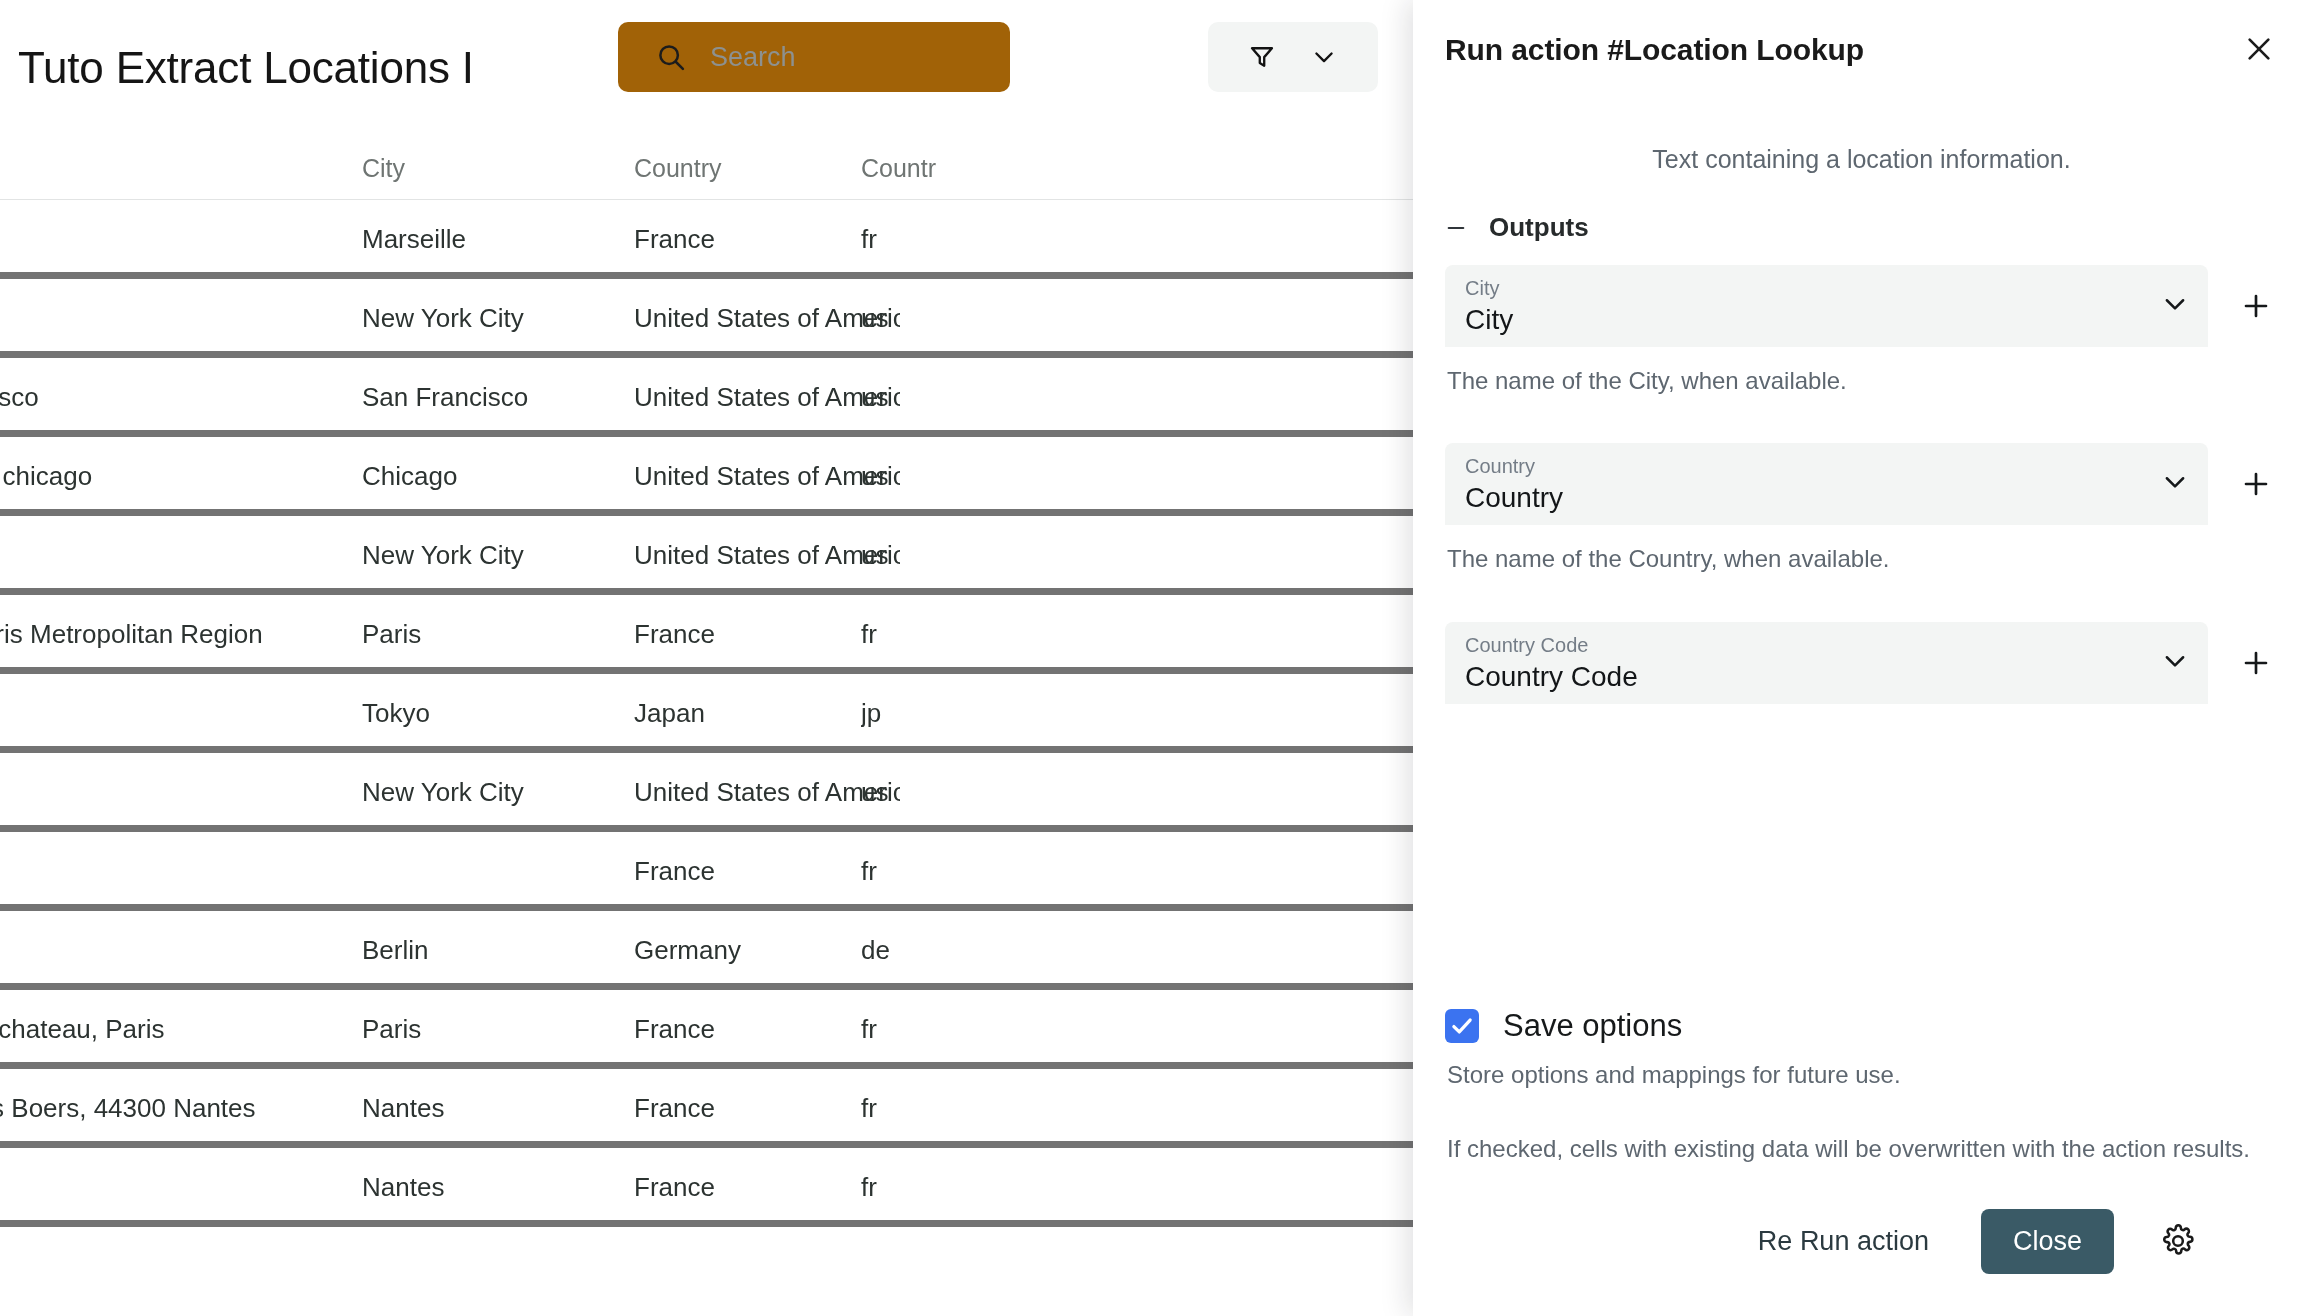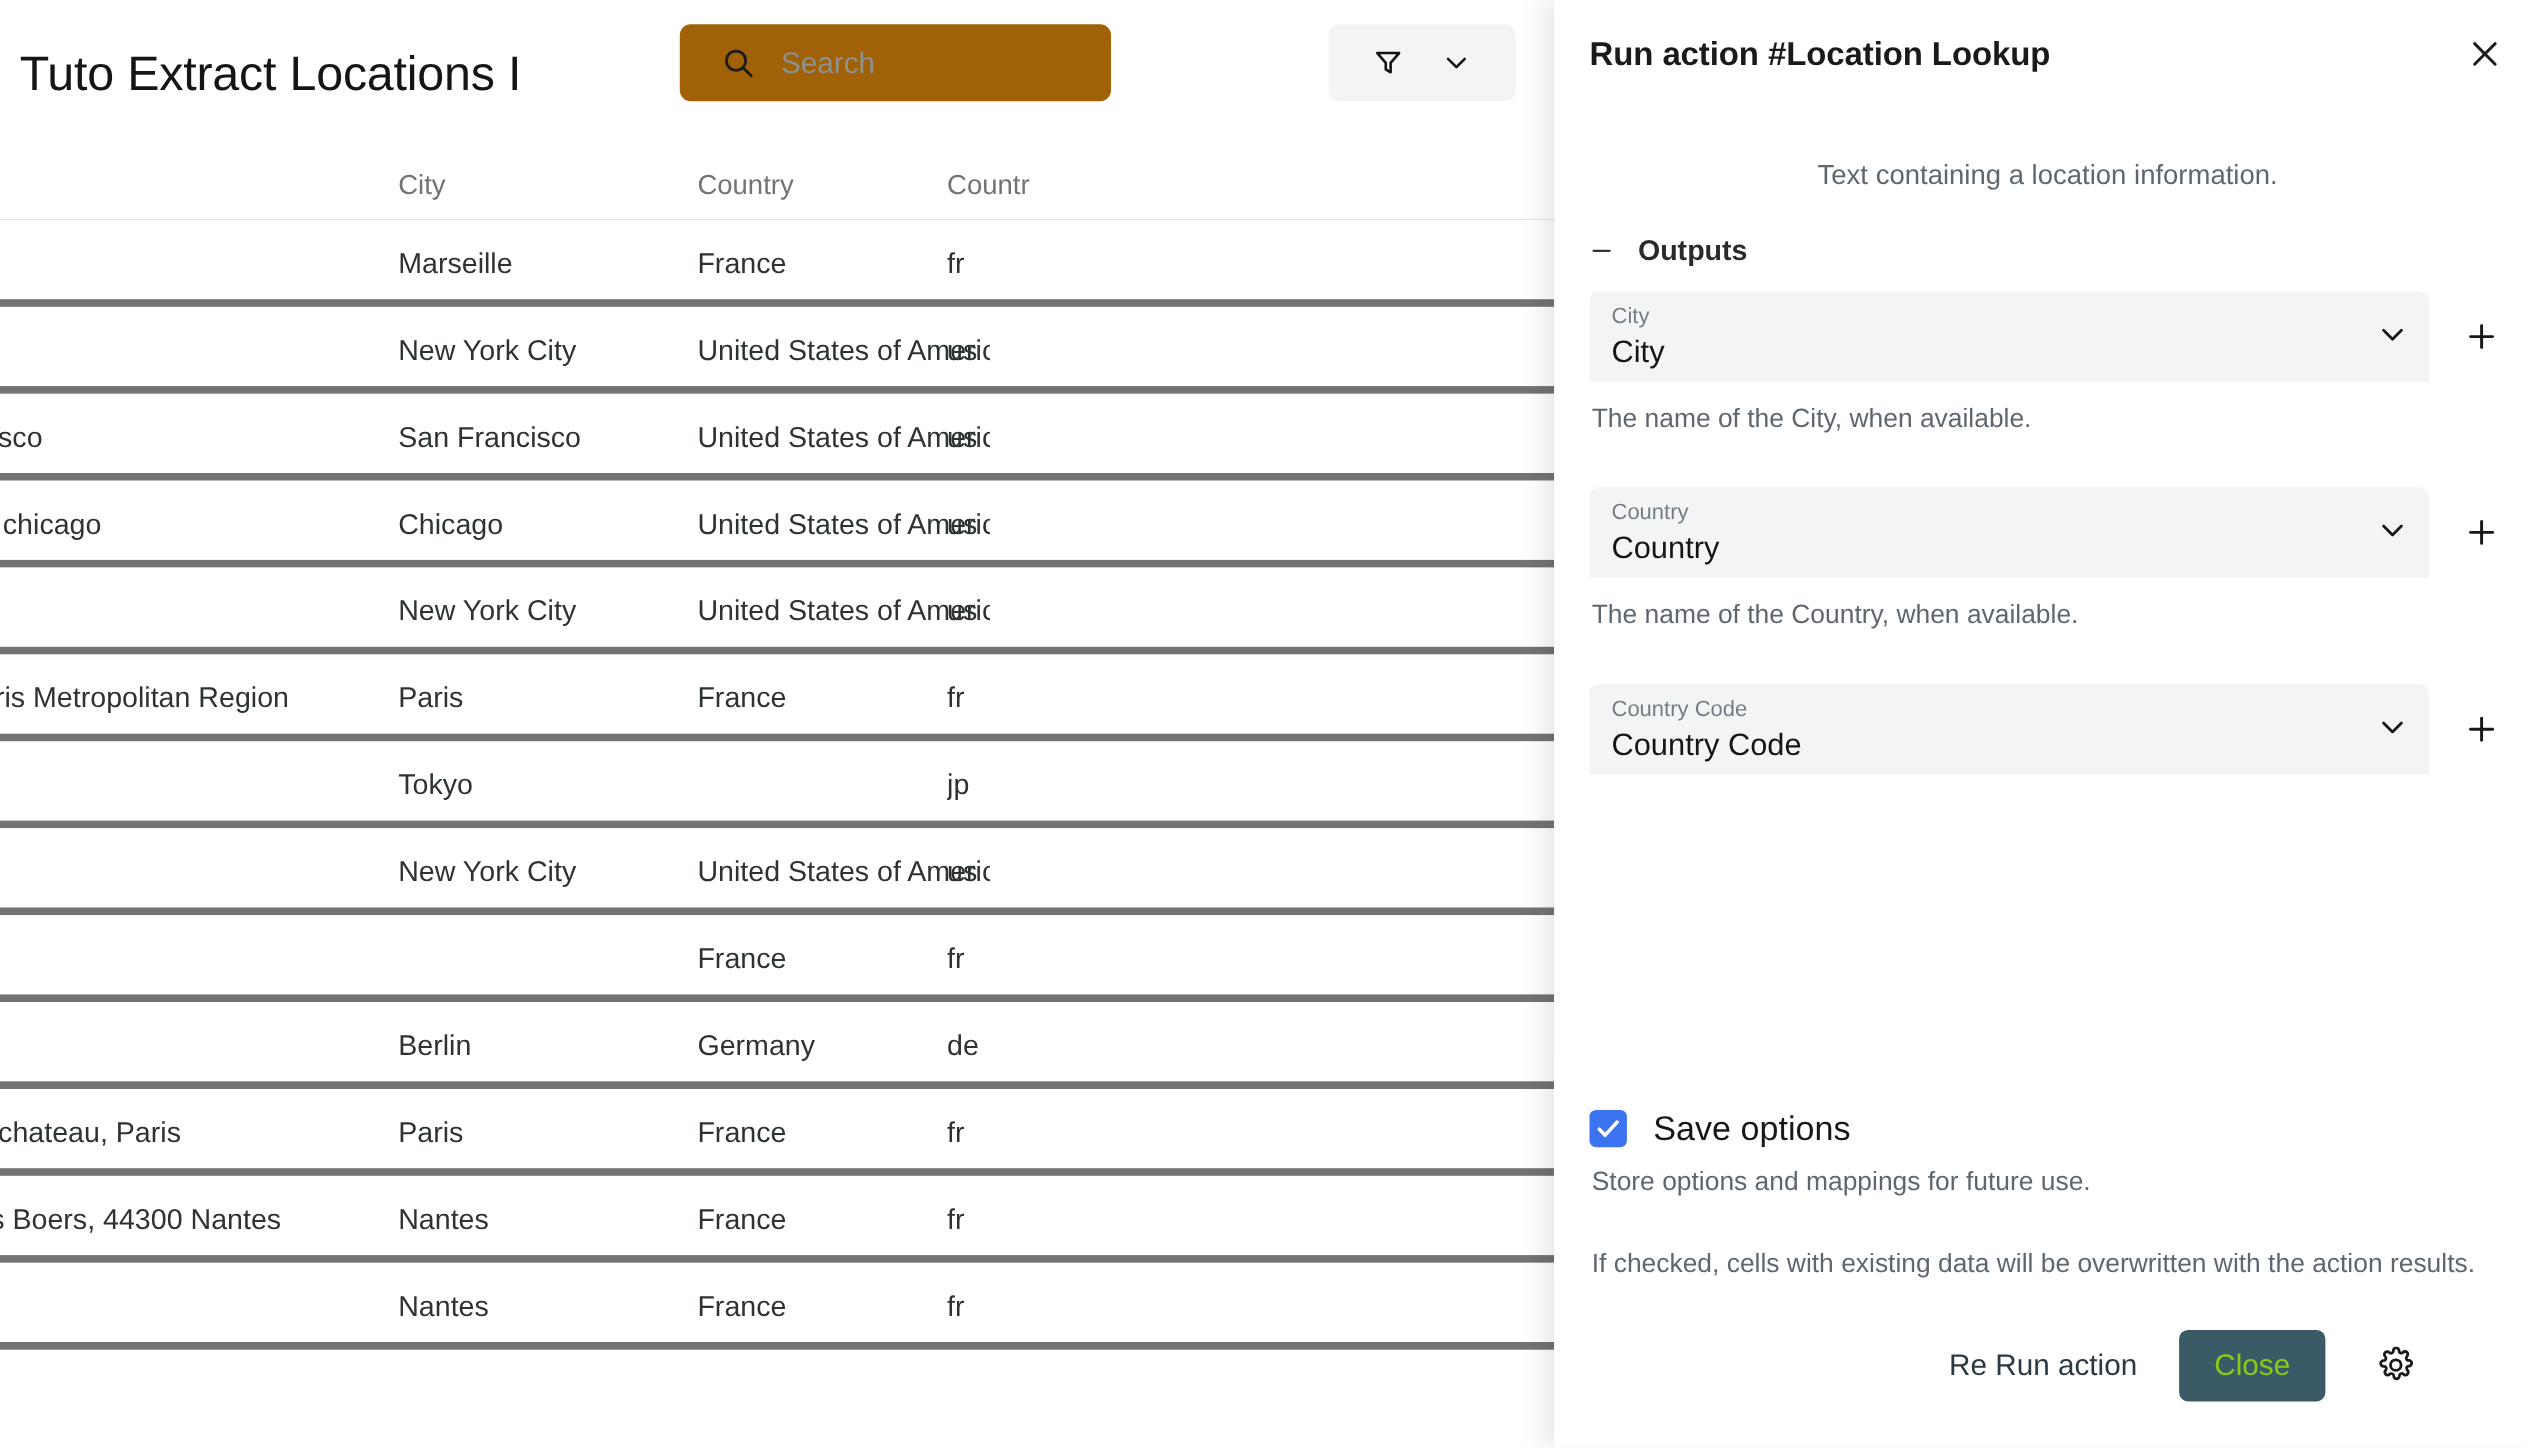--- a/index.html
+++ b/index.html
@@ -322,25 +322,25 @@
     color: #2b3a40;
     padding: 16px 24px;
     border-radius: 8px;
     cursor: pointer;
   }
   .btn-primary {
     background: #3a5a66;
     border: none;
     font-family: "Liberation Sans", sans-serif;
     font-size: 27px;
-    color: #84cc16;
+    color: #ffffff;
     padding: 17px 32px;
     border-radius: 8px;
     cursor: pointer;
-    margin-left: 4px;
+    margin-left: 18px;
   }
   .gear-btn {
     margin-left: 30px;
     width: 48px; height: 48px;
     display: flex; align-items: center; justify-content: center;
     cursor: pointer;
     background: transparent; border: none;
   }
   .gear-btn svg { width: 34px; height: 34px; display: block; }
 </style>
@@ -419,20 +419,21 @@
           </div>
           <div class="grid-row">
             <div class="cell col-loc">ter Paris Metropolitan Region</div>
             <div class="cell col-city">Paris</div>
             <div class="cell col-ctry">France</div>
             <div class="cell col-code">fr</div>
           </div>
           <div class="grid-row">
             <div class="cell col-loc">o</div>
             <div class="cell col-city">Tokyo</div>
+            <div class="cell col-ctry">Japan</div>
             <div class="cell col-code">jp</div>
           </div>
           <div class="grid-row">
             <div class="cell col-loc">York</div>
             <div class="cell col-city">New York City</div>
             <div class="cell col-ctry">United States of America</div>
             <div class="cell col-code">us</div>
           </div>
           <div class="grid-row">
             <div class="cell col-loc">ce</div>

